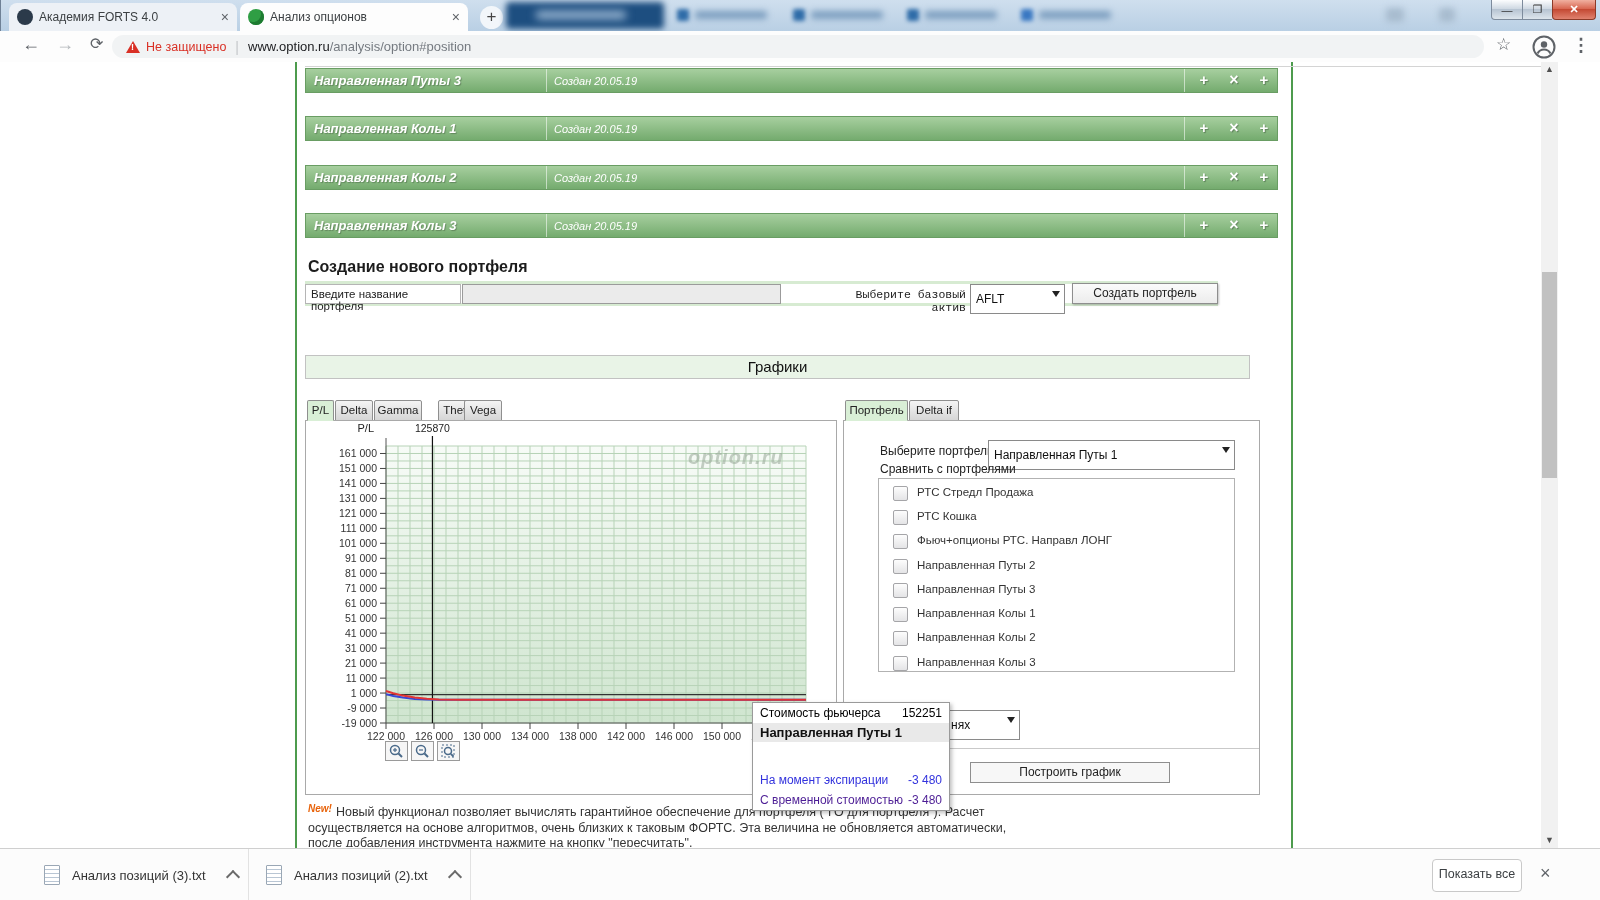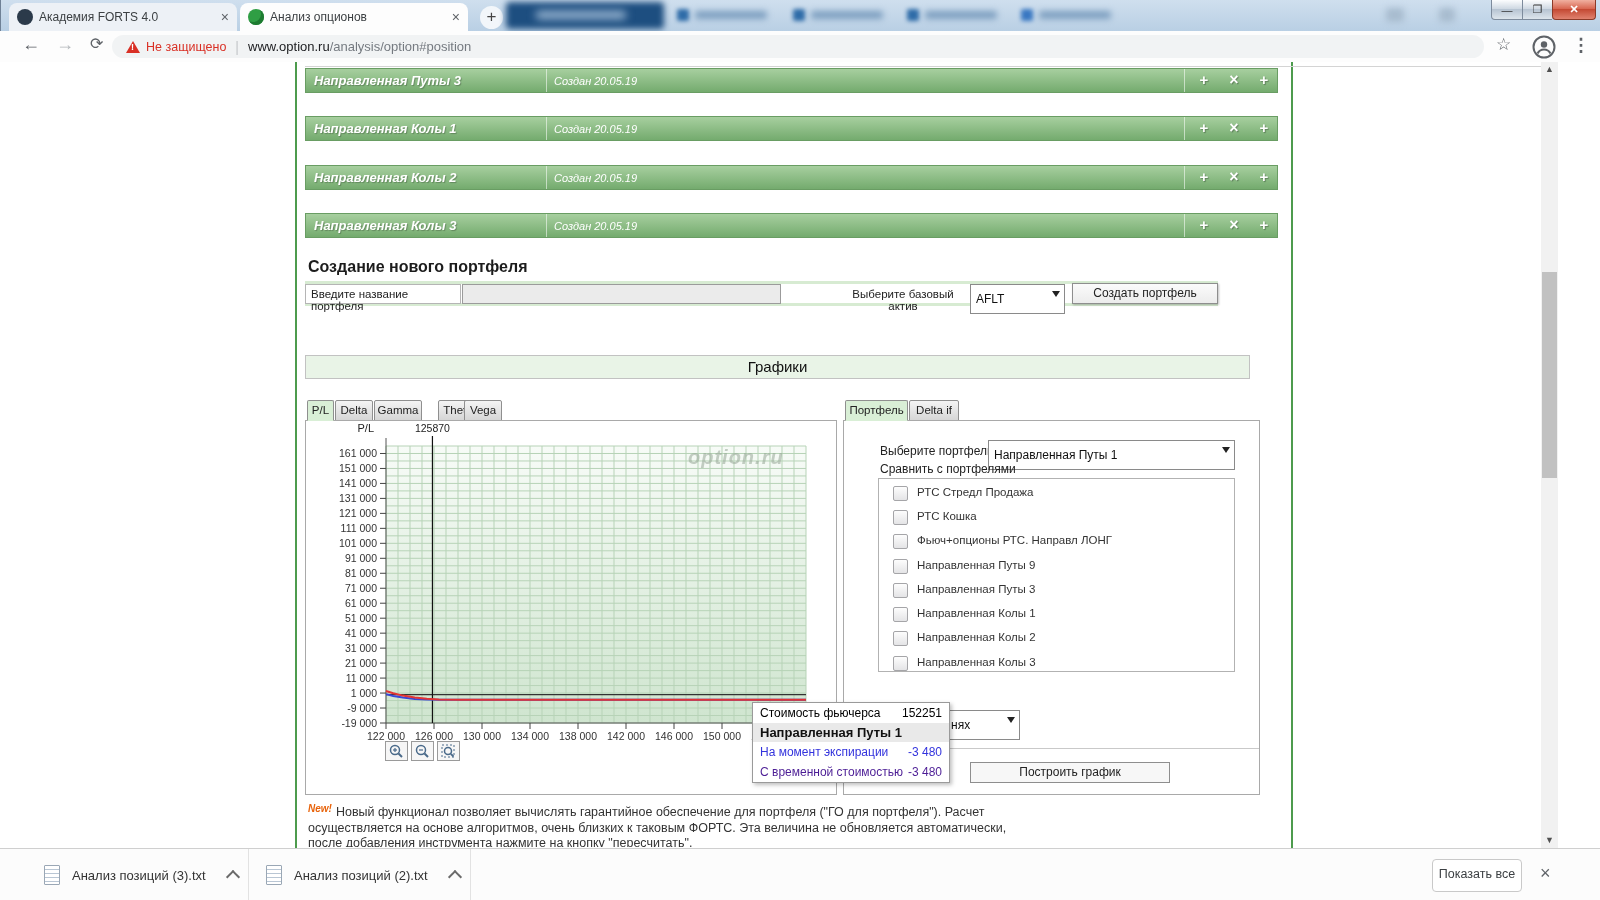--- a/index.html
+++ b/index.html
@@ -88,21 +88,21 @@
         background:#fff;box-sizing:border-box;}
   .cmprow{position:absolute;left:0;width:100%;height:24px;}
   .cbx{position:absolute;left:14px;top:4px;width:13px;height:13px;border:1px solid #a5a5a8;border-radius:2px;
         background:linear-gradient(#fdfdfd,#e4e4e6);}
   .cmprow .lbl{position:absolute;left:38px;top:4px;font-size:11.5px;color:#333;}
 
   .tooltip{position:absolute;left:752px;top:640px;width:196px;background:#fff;border:1px solid #9a9a9a;
         box-shadow:2px 2px 4px rgba(0,0,0,.25);z-index:20;font-size:12px;}
   .tt-row{display:flex;justify-content:space-between;padding:3px 7px;align-items:flex-end;}
   .tt-name{background:#e9e9e9;font-weight:bold;font-size:13px;padding:2px 7px;color:#111;}
-  .tt-blue{color:#3333dd;}
+  .tt-blue{color:#3333dd;margin-top:28px;}
   .tt-red{color:#4c1d95;}
 
   .footnote{position:absolute;left:308px;top:739px;width:828px;height:46px;overflow:hidden;
         font-size:12.5px;color:#333;line-height:15.5px;}
   .newbadge{color:#e8640c;font-style:italic;font-weight:bold;font-size:10px;vertical-align:4px;margin-right:4px;}
 
   
   .scrollbar{position:absolute;left:1541px;top:0;width:17px;height:786px;background:#f1f1f1;}
   .sb-arrow{position:absolute;left:0;width:17px;height:15px;color:#505050;font-size:9px;text-align:center;line-height:15px;}
   .sb-thumb{position:absolute;left:1px;top:210px;width:15px;height:206px;background:#c1c1c1;}
@@ -218,21 +218,21 @@
     <span class="ico" style="left:886px;">+</span>
     <span class="ico" style="left:916px;font-size:16px;">×</span>
     <span class="ico" style="left:946px;">+</span>
   </div>
 
   <div class="sechead">Создание нового портфеля</div>
   <div class="gstrip" style="top:219px;"></div>
   <div class="gstrip" style="top:241px;"></div>
   <div class="cell" style="left:305px;top:222px;width:156px;">Введите название портфеля</div>
   <div class="inputbox" style="left:462px;top:222px;width:319px;"></div>
-  <div class="rp-label" style="left:840px;top:226px;width:126px;text-align:center;font-size:11.5px;">Выберите базовый актив</div>
+  <div class="rp-label" style="left:840px;top:226px;width:126px;text-align:right;font-size:11.5px;font-family:Liberation Mono, monospace;">Выберите базовый актив</div>
   <div class="sel" style="left:970px;top:222px;width:95px;">
     <span>AFLT</span>
     <span class="arr"></span>
   </div>
   <div class="btn" style="left:1072px;top:221px;width:146px;height:21px;line-height:19px;">Создать портфель</div>
 
   <div class="charts-title">Графики</div>
 
   <div class="ptab active" style="left:307px;width:27px;">P/L</div>
   <div class="ptab" style="left:335px;width:38px;">Delta</div>
@@ -434,21 +434,21 @@
     <div class="cmprow" style="top:27px;">
         <span class="cbx"></span>
         <span class="lbl">РТС Кошка</span>
       </div>
     <div class="cmprow" style="top:51px;">
         <span class="cbx"></span>
         <span class="lbl">Фьюч+опционы РТС. Направл ЛОНГ</span>
       </div>
     <div class="cmprow" style="top:76px;">
         <span class="cbx"></span>
-        <span class="lbl">Направленная Путы 9</span>
+        <span class="lbl">Направленная Путы 2</span>
       </div>
     <div class="cmprow" style="top:100px;">
         <span class="cbx"></span>
         <span class="lbl">Направленная Путы 3</span>
       </div>
     <div class="cmprow" style="top:124px;">
         <span class="cbx"></span>
         <span class="lbl">Направленная Колы 1</span>
       </div>
     <div class="cmprow" style="top:148px;">

